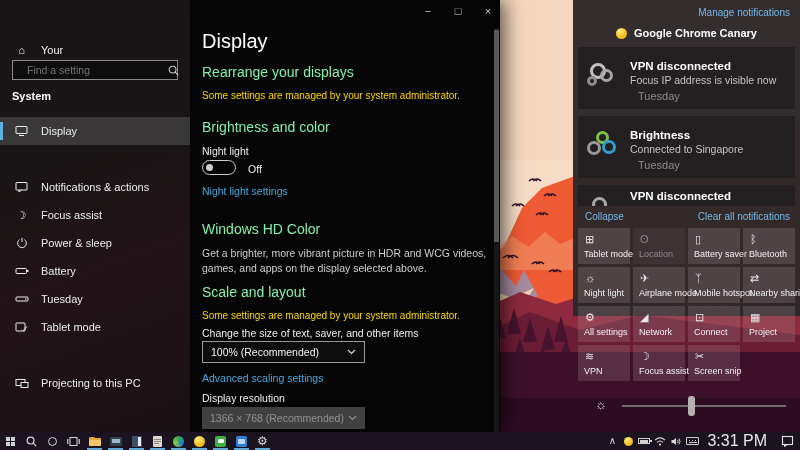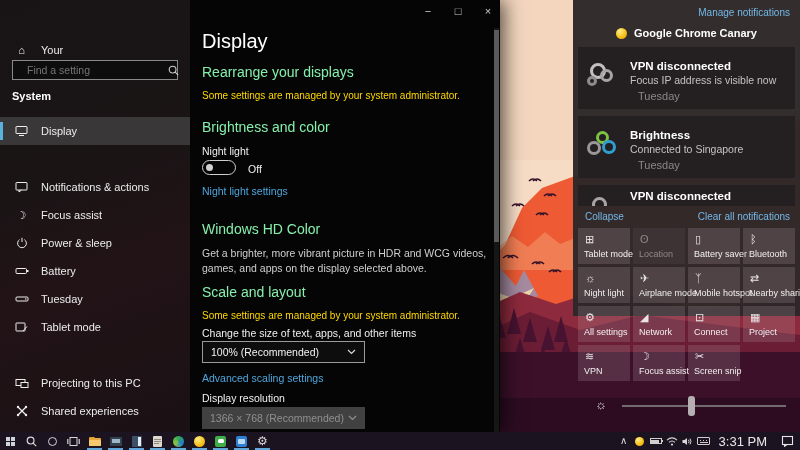--- a/index.html
+++ b/index.html
@@ -77,21 +77,21 @@
   .sun { left:595px; top:397px; font-size:13px; color:#d9d5d7; }
 
   
   #taskbar { left:0; top:432px; width:800px; height:18px; background:#1c1320; display:flex; align-items:stretch; }
   .tb-btn { position:relative; width:21px; height:18px; display:flex; align-items:center; justify-content:center; }
   .tb-btn .ul { position:absolute; bottom:0; left:3px; right:3px; height:2px; background:#5ea7d8; }
   .winlogo { display:grid; grid-template-columns:4px 4px; grid-template-rows:4px 4px; gap:1px; }
   .winlogo div { background:#cfd4d8; }
   .tray { margin-left:auto; display:flex; align-items:center; }
   .tray .tb-btn { width:16px; }
-  .clock { font-size:13px; color:#e8e8e8; padding:0 7px; display:flex; }
+  .clock { font-size:16px; color:#e8e8e8; padding:0 7px; display:flex; }
   .glyph { color:#d8d8d8; font-size:10px; line-height:1; }
 
   svg { display:block; }
 </style>
 </head>
 <body>
 
 <div id="stage">
 
   <svg id="wallpaper" class="abs" width="800" height="450" viewBox="0 0 800 450">
@@ -215,33 +215,20 @@
       </div>
       <div class="side-row" style="top:369px">
         <span class="ic">
           <svg width="14" height="11" viewBox="0 0 14 11">
               <rect x="1" y="1.5" width="9" height="6" fill="none" stroke="#eee" stroke-width="1"></rect>
               <rect x="6" y="4.5" width="7" height="5" fill="#1a1415" stroke="#eee" stroke-width="1"></rect>
             </svg>
         </span>
         <span>Projecting to this PC</span>
       </div>
-      <div class="side-row" style="top:397px">
-        <span class="ic">
-          <svg width="12" height="12" viewBox="0 0 12 12">
-              <line x1="2" y1="2" x2="10" y2="10" stroke="#eee" stroke-width="1.2"></line>
-              <line x1="10" y1="2" x2="2" y2="10" stroke="#eee" stroke-width="1.2"></line>
-              <circle cx="2" cy="2" r="1.2" fill="#eee"></circle>
-              <circle cx="10" cy="10" r="1.2" fill="#eee"></circle>
-              <circle cx="10" cy="2" r="1.2" fill="#eee"></circle>
-              <circle cx="2" cy="10" r="1.2" fill="#eee"></circle>
-            </svg>
-        </span>
-        <span>Shared experiences</span>
-      </div>
     </div>
 
     <div id="main" class="abs">
       <div class="abs h1" style="top:30px">Display</div>
 
       <div class="abs h2" style="top:64px">Rearrange your displays</div>
       <div class="abs warn" style="top:90px">Some settings are managed by your system administrator.</div>
 
       <div class="abs h2" style="top:119px">Brightness and color</div>
       <div class="abs lbl" style="top:145px">Night light</div>
@@ -249,21 +236,21 @@
         <div class="knob"></div>
       </div>
       <div class="abs toggle-state" style="top:163px">Off</div>
       <div class="abs link" style="top:185px">Night light settings</div>
 
       <div class="abs desc" style="top:246px">Get a brighter, more vibrant picture in HDR and WCG videos, games, and apps on the display selected above.</div>
       <div class="abs h2" style="top:221px">Windows HD Color</div>
 
       <div class="abs h2" style="top:284px">Scale and layout</div>
       <div class="abs warn" style="top:310px">Some settings are managed by your system administrator.</div>
-      <div class="abs lbl" style="top:327px">Change the size of text, apps, and other items</div>
+      <div class="abs lbl" style="top:327px">Change the size of text, saver, and other items</div>
 
       <div class="abs combo" style="top:341px">
         <span>100% (Recommended)</span>
         <span class="chev">
           <svg width="9" height="6" viewBox="0 0 9 6">
               <polyline points="1,1 4.5,4.5 8,1" fill="none" stroke="#d8d8d8" stroke-width="1.2"></polyline>
             </svg>
         </span>
       </div>
 

